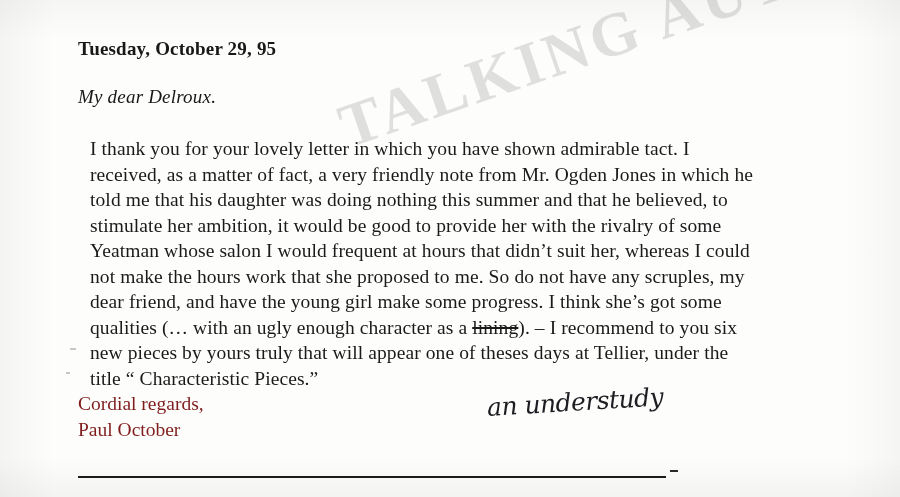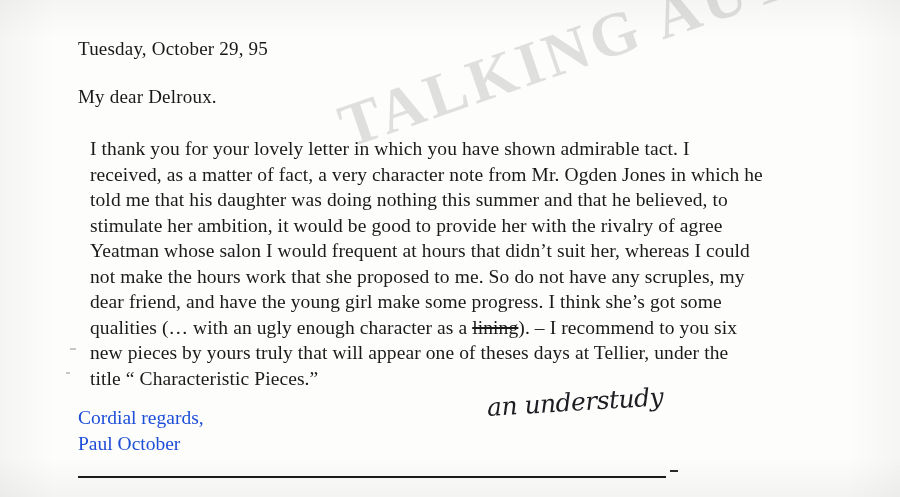--- a/index.html
+++ b/index.html
@@ -48,48 +48,50 @@
   #letter {
     position: absolute;
     left: 78px;
     top: 38px;
     width: 760px;
   }
   .line-date {
     font-size: 19px;
     color: #181818;
     letter-spacing: 0.2px;
+    font-weight: bold;
   }
   .line-salutation {
     font-size: 19px;
     color: #181818;
     margin-top: 26px;
     letter-spacing: 0.2px;
+    font-style: italic;
   }
   #body-block {
     margin-top: 28px;
     font-size: 19.5px;
     line-height: 25.5px;
     color: #1a1a1a;
     letter-spacing: 0.1px;
   }
   #body-block .para-line {
     white-space: nowrap;
     margin-left: 12px;
   }
   .strike {
     text-decoration: line-through;
     text-decoration-thickness: 1.5px;
     text-align: center;
   }
   #closing-block {
-    margin-top: 14px;
+    margin-top: 0;
     font-size: 19.5px;
     line-height: 25.5px;
-    color: #1d4ed8;
+    color: #7f1d1d;
   }
   
   #handwriting {
     position: absolute;
     left: 487px;
     top: 393px;
     font-family: "DejaVu Serif", serif;
     font-style: italic;
     font-size: 25px;
     color: #1d1d22;
@@ -135,23 +137,23 @@
   <div class="speck" style="left:66px;top:372px;width:4px;height:2px;"></div>
 
   <div id="letter">
 
     <div class="line-date">Tuesday, October 29, 95</div>
 
     <div class="line-salutation">My dear Delroux.</div>
 
     <div id="body-block">
       <div class="para-line">I thank you for your lovely letter in which you have shown admirable tact.  I</div>
-      <div class="para-line">received, as a matter of fact, a very character note from Mr. Ogden Jones in which he</div>
+      <div class="para-line">received, as a matter of fact, a very friendly note from Mr. Ogden Jones in which he</div>
       <div class="para-line">told me that his daughter was doing nothing this summer and that he believed, to</div>
-      <div class="para-line">stimulate her ambition,  it would be good to provide her with the rivalry of agree</div>
+      <div class="para-line">stimulate her ambition,  it would be good to provide her with the rivalry of some</div>
       <div class="para-line">Yeatman whose salon I would frequent at hours that didn’t suit her, whereas I could</div>
       <div class="para-line">not make the hours work that she proposed to me. So do not have any scruples, my</div>
       <div class="para-line">dear friend, and have the young girl make some progress. I think she’s got some</div>
       <div class="para-line"><span>qualities (… with an ugly enough character as a </span><span class="strike">lining</span><span>). – I recommend to you six</span></div>
       <div class="para-line">new pieces by yours truly that will appear one of theses days at Tellier, under the</div>
       <div class="para-line">title “ Characteristic Pieces.”</div>
     </div>
 
     <div id="closing-block">
       <div>Cordial regards,</div>

